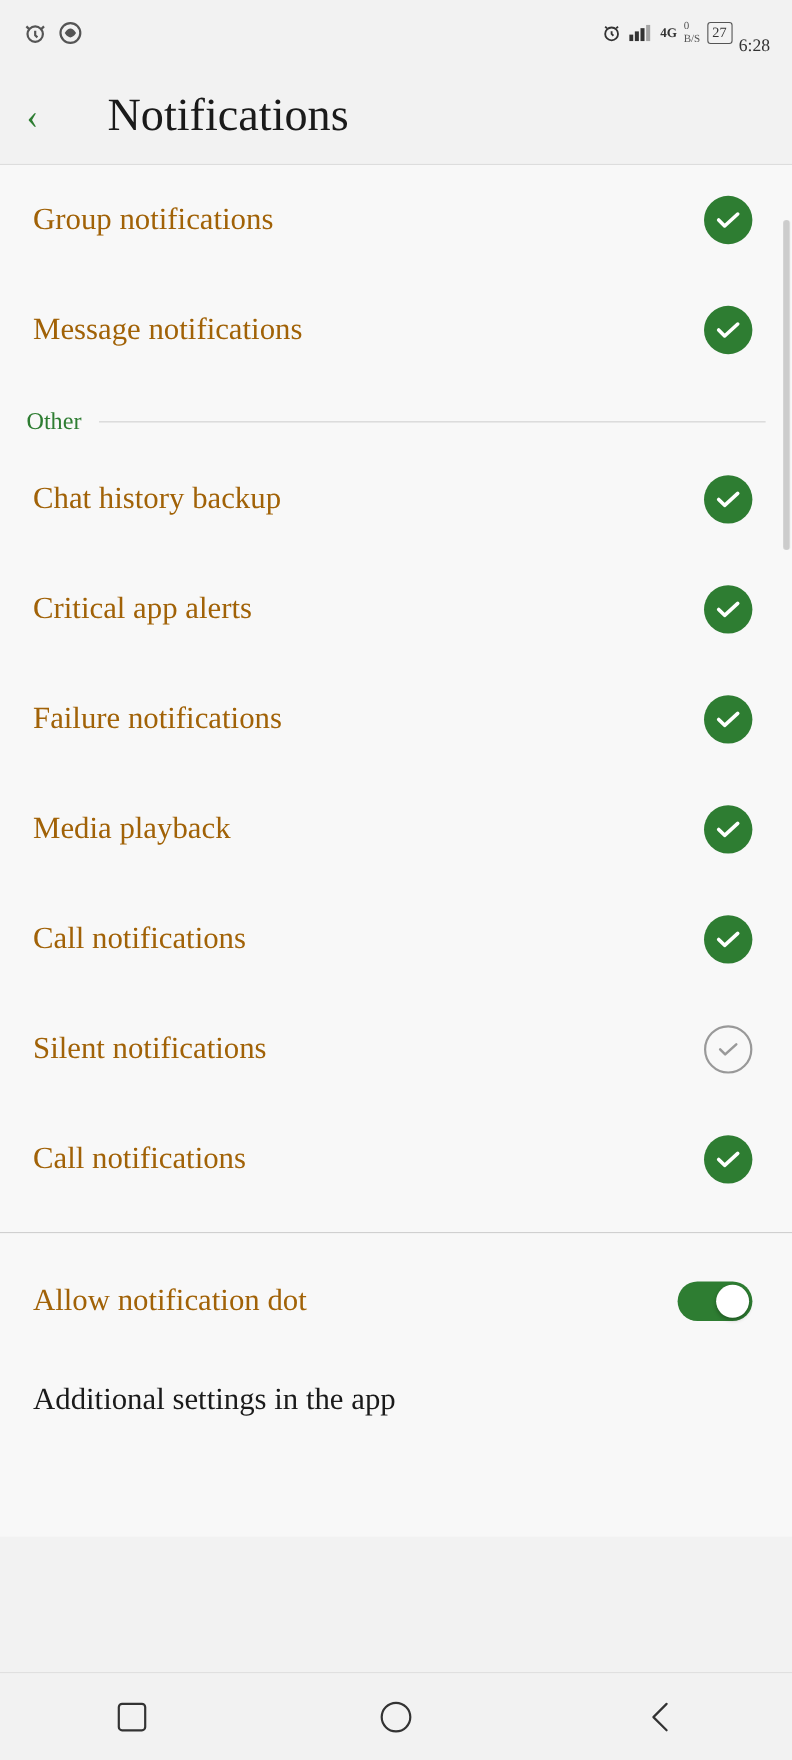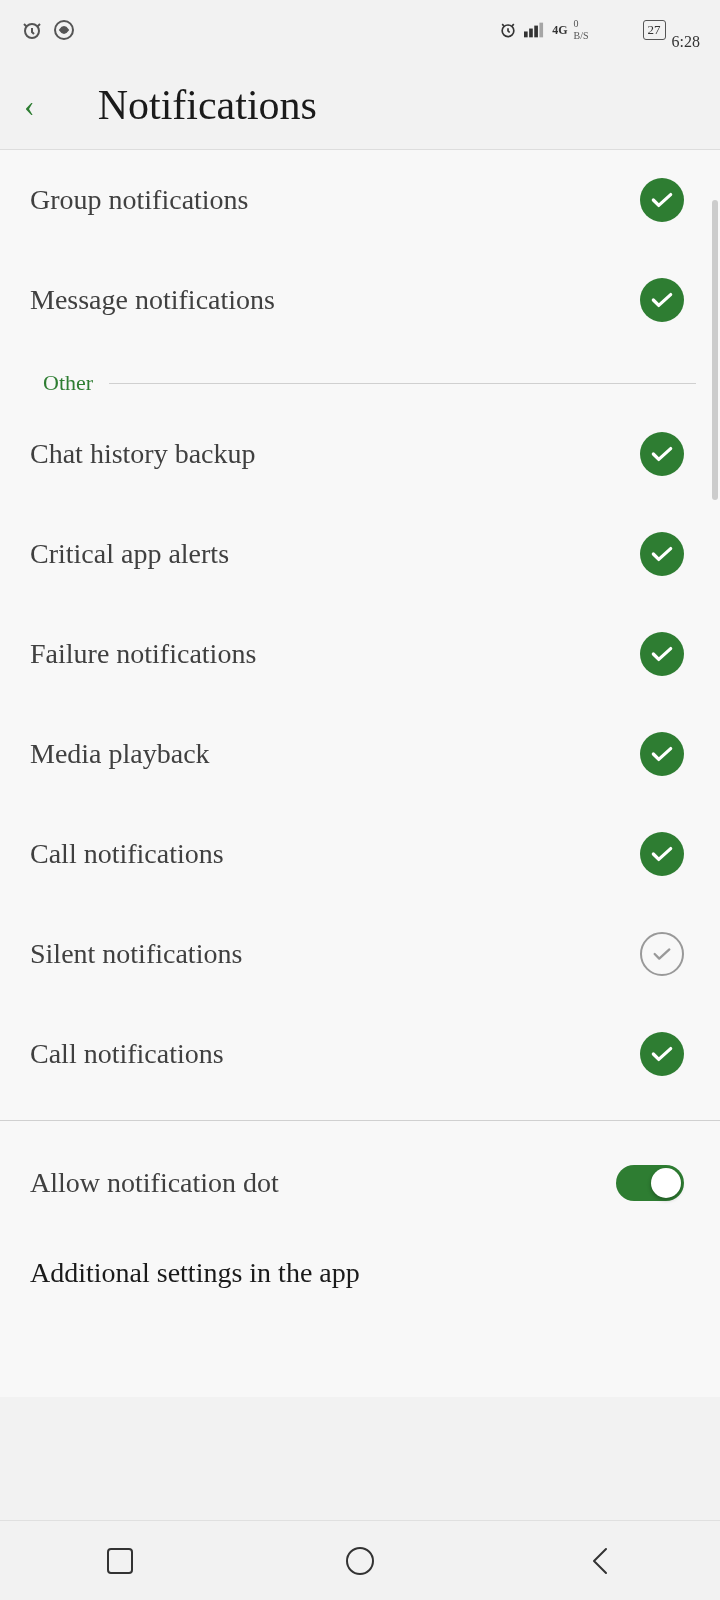--- a/index.html
+++ b/index.html
@@ -70,21 +70,20 @@
     .content {
       background: #f8f8f8;
     }
 
     
     .section-header {
       display: flex;
       align-items: center;
       padding: 20px 24px 8px 24px;
       gap: 16px;
-      margin-left: 19px;
     }
 
     .section-label {
       font-size: 22px;
       color: #2e7d32;
       white-space: nowrap;
     }
 
     .section-line {
       flex: 1;
@@ -97,21 +96,21 @@
       display: flex;
       align-items: center;
       justify-content: space-between;
       padding: 28px 36px 28px 30px;
       background: #f8f8f8;
       cursor: pointer;
     }
 
     .setting-label {
       font-size: 28px;
-      color: #404040;
+      color: #a16207;
       font-family: 'Georgia', serif;
       font-weight: 400;
     }
 
     
     .check-circle {
       width: 44px;
       height: 44px;
       border-radius: 50%;
       background: #2e7d32;
@@ -267,21 +266,21 @@
       <rect x="0" y="12" width="5" height="8"></rect>
       <rect x="7" y="8" width="5" height="12"></rect>
       <rect x="14" y="4" width="5" height="16"></rect>
       <rect x="21" y="0" width="5" height="20" opacity="0.4"></rect>
     </svg>
 
     <span style="font-size:12px;font-weight:bold;color:#333;">4G</span>
 
     <span style="font-size:10px;color:#555;line-height:1.2;">0<br>B/S</span>
 
-    <span style="font-size:13px;color:#333;border:1.5px solid #555;padding:1px 4px;border-radius:3px;margin-left:48px;">27</span>
+    <span style="font-size:13px;color:#333;border:1.5px solid #555;padding:1px 4px;border-radius:3px;">27</span>
 
     <span style="font-size:16px;color:#333;font-weight:500;margin-top:24px;">6:28</span>
   </div>
 </div>
 
 <div class="header">
   <span class="back-arrow">‹</span>
   <span class="page-title-text">Notifications</span>
 </div>
 

